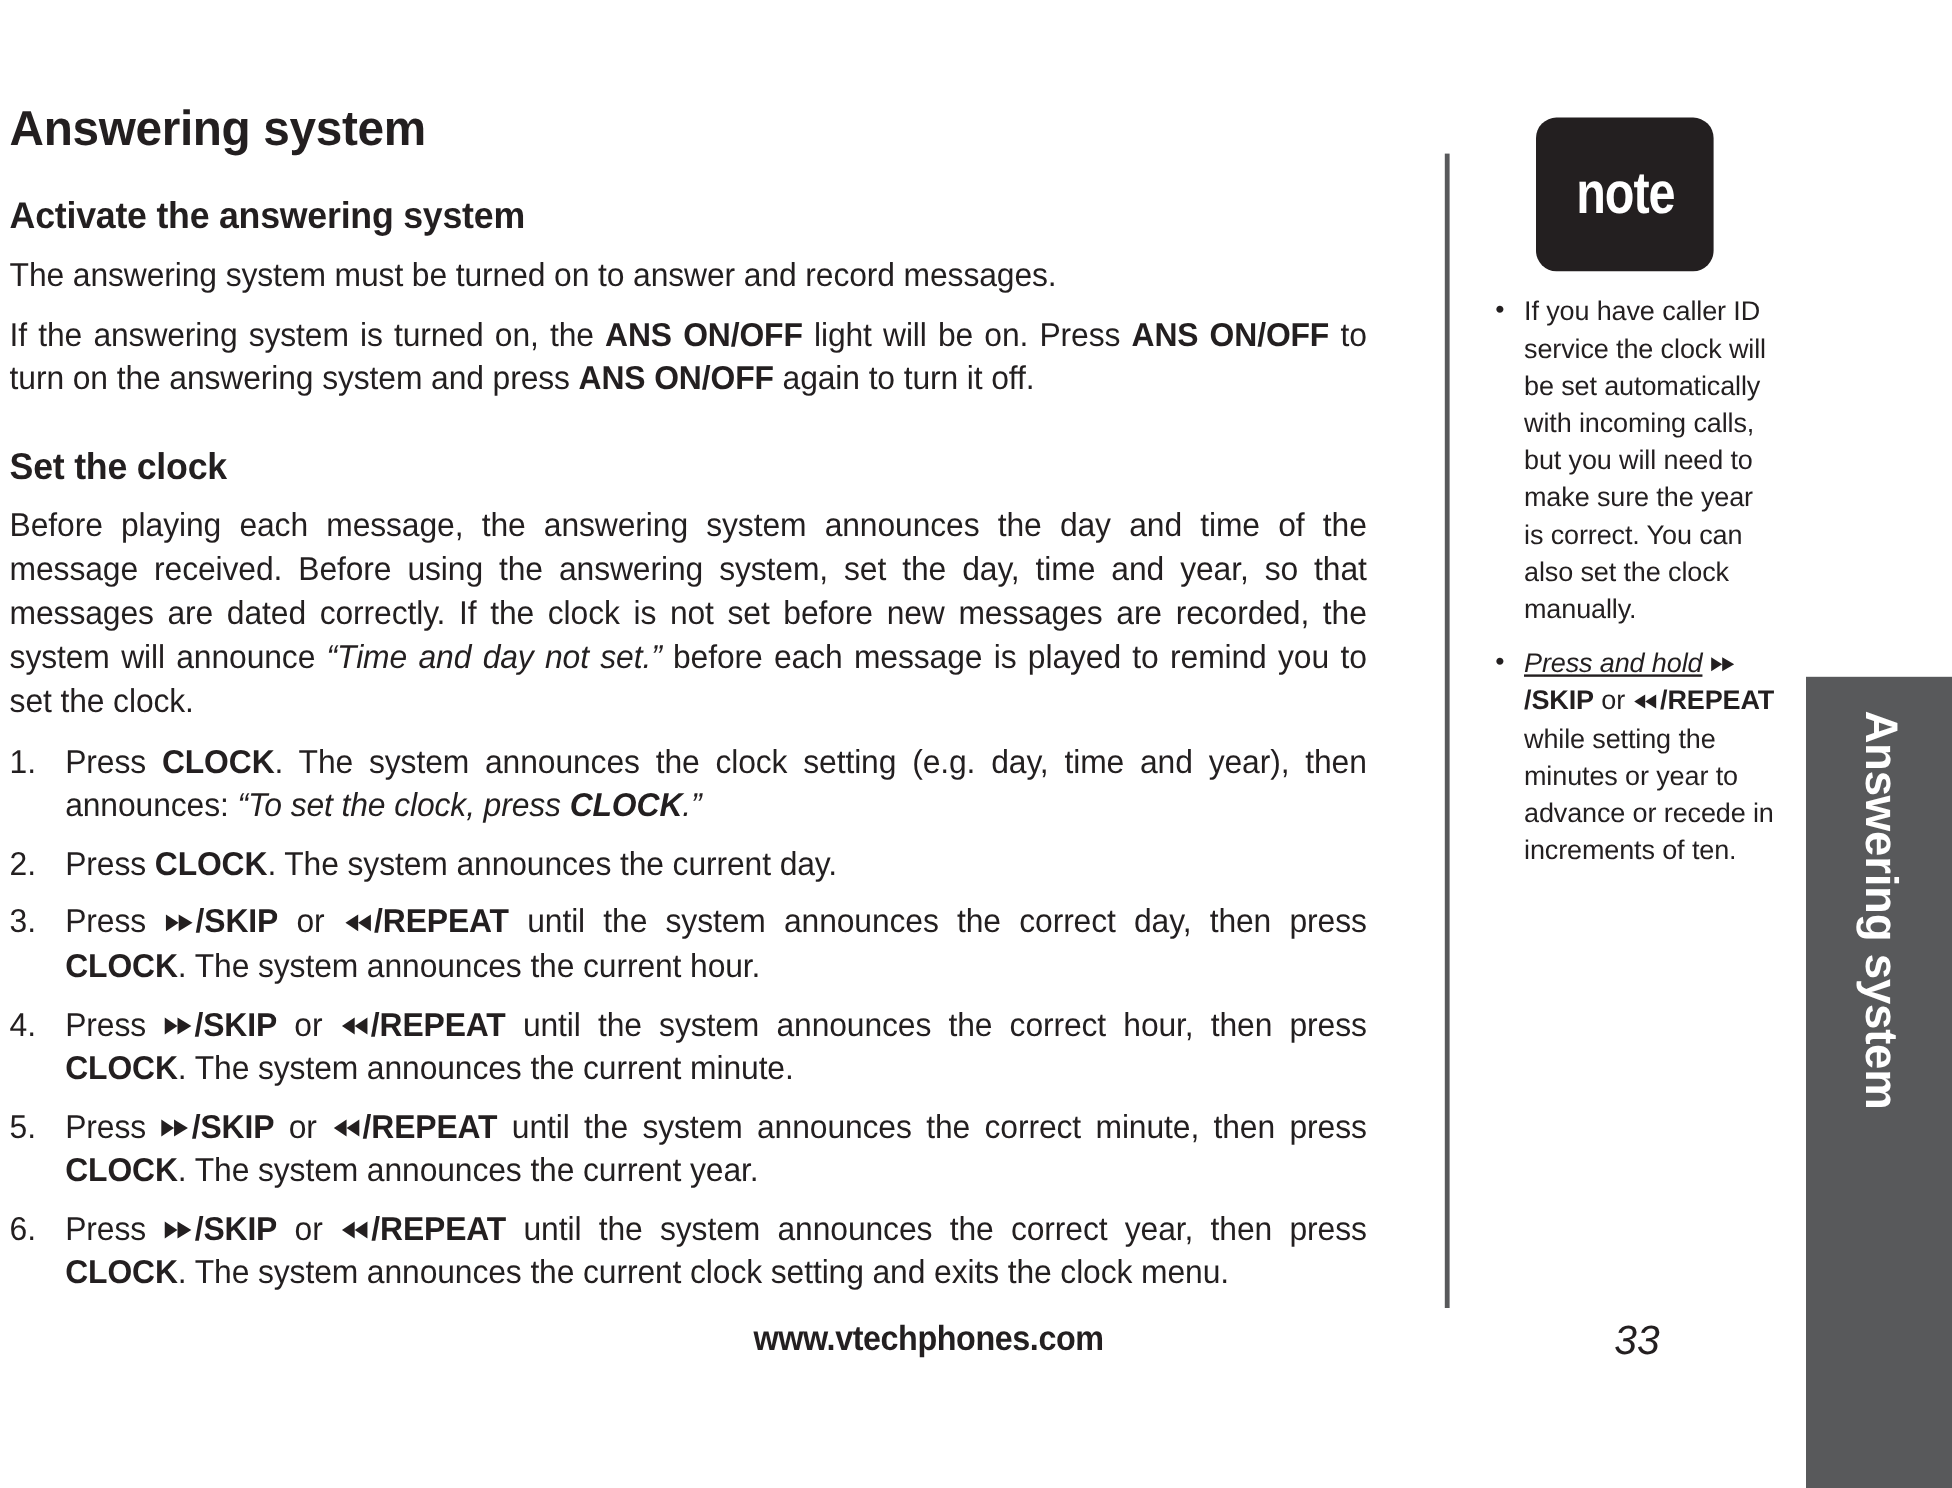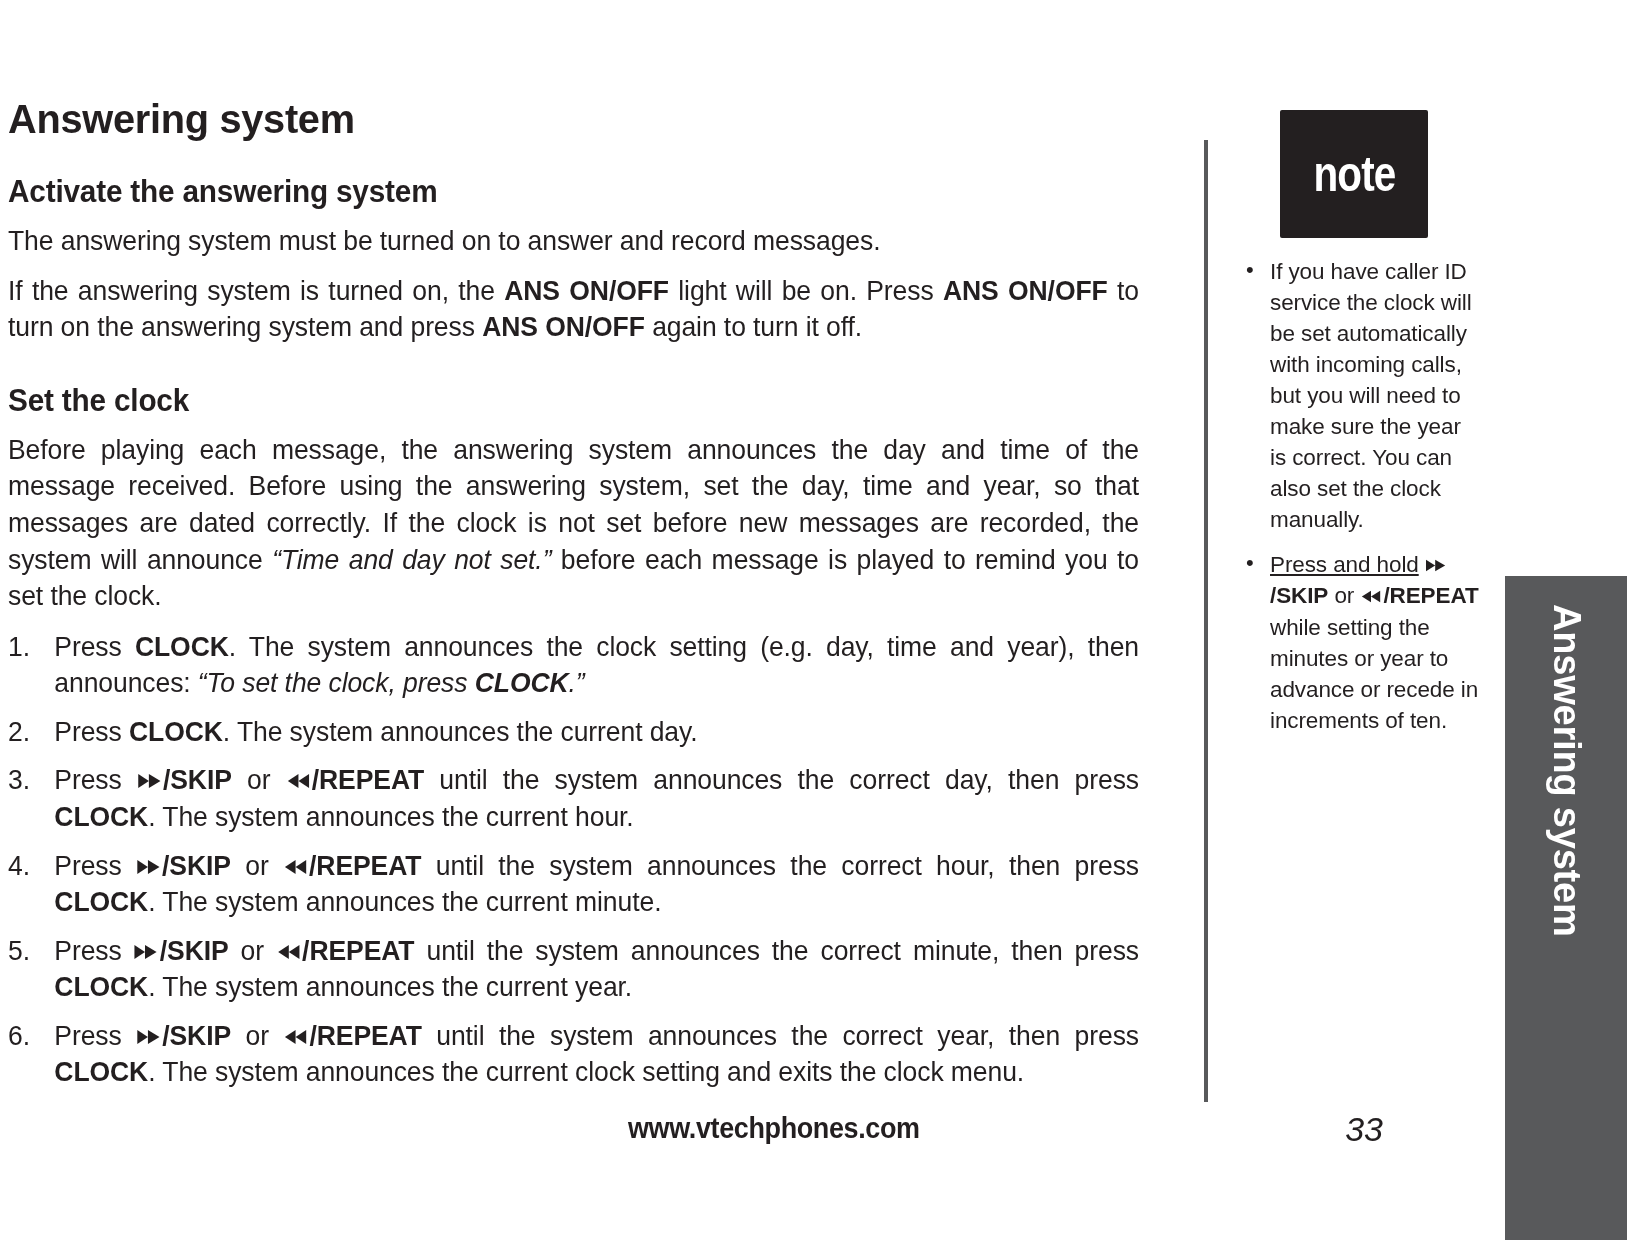--- a/index.html
+++ b/index.html
@@ -13,21 +13,20 @@
     position: relative;
     overflow: hidden;
     font-family: "Liberation Sans", sans-serif;
     color: #231f20;
   }
 
   
   #page {
     position: absolute;
     inset: 0;
-    margin-top: 12px;
   }
 
   
   #main-column {
     position: absolute;
     left: 8px;
     top: 86px;
     width: 1172px;
   }
 
@@ -119,21 +118,21 @@
     position: absolute;
     left: 1244px;
     top: 98px;
     width: 235px;
   }
 
   #note-badge {
     width: 148px;
     height: 128px;
     background: #231f20;
-    border-radius: 2px;
+    border-radius: 17px;
     margin: 0 0 18px 36px;
     display: flex;
     align-items: center;
     justify-content: center;
   }
   #note-badge .note-text {
     color: #ffffff;
     font-weight: bold;
     font-size: 44px;
     letter-spacing: -1px;
@@ -153,21 +152,21 @@
     margin-bottom: 14px;
     letter-spacing: -0.1px;
   }
   ul.notes > li::before {
     content: "\2022";
     position: absolute;
     left: 2px;
     top: -1px;
     font-size: 22px;
   }
-  ul.notes u { text-decoration: underline; }
+  ul.notes u { text-decoration: underline; font-style: italic; }
 
   
   #side-tab {
     position: absolute;
     left: 1505px;
     top: 564px;
     width: 122px;
     height: 676px;
     background: #58595b;
   }

